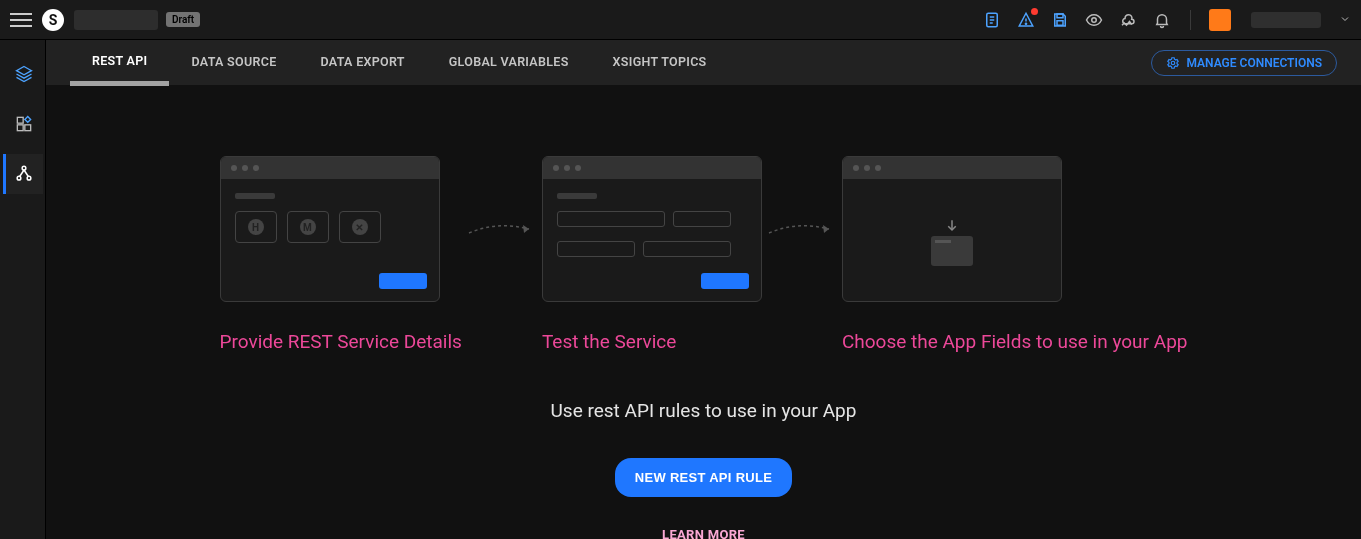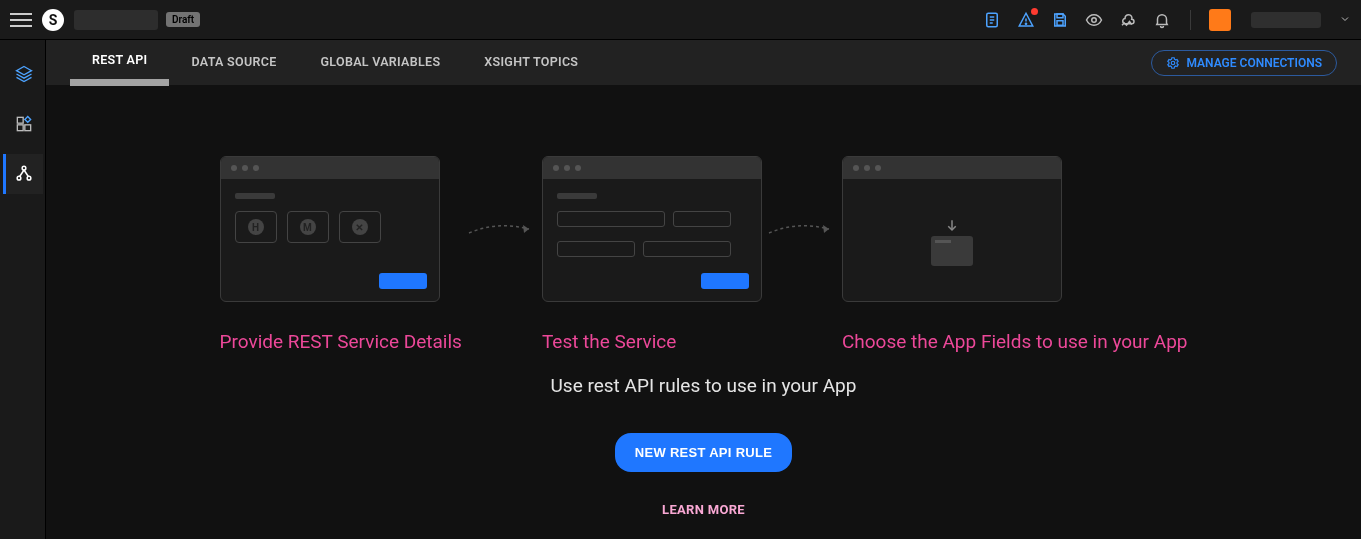--- a/index.html
+++ b/index.html
@@ -48,21 +48,21 @@
 
   .main { flex:1; background:#111; display:flex; flex-direction:column; }
 
   
   .tabs-row {
     height:46px;background:#222;display:flex;align-items:center;padding:0 24px;gap:0;border-bottom:1px solid #111;
   }
   .tab {
     padding:0 22px;height:46px;display:flex;align-items:center;font-size:12.5px;font-weight:600;color:#c5c5c5;letter-spacing:0.3px;cursor:pointer;border-bottom:3px solid transparent;
   }
-  .tab.active { color:#fff; border-bottom:7px solid #a3a3a3;text-align:center; }
+  .tab.active { color:#fff; border-bottom:5px solid #a3a3a3;text-align:center; }
   .tabs-spacer { flex:1; }
   .manage-conn {
     display:flex;align-items:center;gap:6px;border:1px solid #2c5a9e;border-radius:16px;padding:5px 14px;color:#2f8bff;font-size:12px;font-weight:600;cursor:pointer;
   }
   .manage-conn svg { width:14px;height:14px; }
 
   
   .content {
     flex:1;padding-top:70px;display:flex;flex-direction:column;align-items:center;overflow:hidden;
   }
@@ -83,21 +83,21 @@
   .btn-pill { width:48px;height:16px;background:#1f77ff;border-radius:3px;position:absolute;right:12px;bottom:12px; }
   .field-group { display:flex;gap:8px;flex-wrap:wrap; }
   .field { height:16px;border:1px solid #444;border-radius:3px; }
   .card3-center { display:flex;align-items:center;justify-content:center;height:100%; }
   .download-box { width:42px;height:30px;background:#3a3a3a;border-radius:3px;position:relative; }
   .download-arrow { position:absolute;top:-18px;left:50%;transform:translateX(-50%);color:#888; }
   .card-caption { margin-top:28px;font-size:19px;color:#ec4899; }
   .arrow-gap { width:80px;height:146px;display:flex;align-items:center;justify-content:center; }
   .dashed-arrow { color:#555; }
 
-  .subtitle { margin-top:21px;font-size:19px;color:#e5e5e5; }
+  .subtitle { margin-top:46px;font-size:19px;color:#e5e5e5; }
   .primary-btn {
     margin-top:36px;background:#1f77ff;color:#fff;font-size:13px;font-weight:700;letter-spacing:0.3px;border:none;padding:12px 20px;border-radius:16px;cursor:pointer;
   }
   .learn-more { margin-top:30px;color:#f9a8d4;font-size:13px;font-weight:700;letter-spacing:0.3px;cursor:pointer; }
 </style>
 </head>
 <body>
 
 <div class="topbar">
   <div class="hamburger">
@@ -189,20 +189,21 @@
           <line x1="12" y1="7.2" x2="17.2" y2="15"></line>
         </svg>
     </div>
   </div>
 
   <div class="main">
 
     <div class="tabs-row">
       <div class="tab active">REST API</div>
       <div class="tab">DATA SOURCE</div>
+      <div class="tab">DATA EXPORT</div>
       <div class="tab">GLOBAL VARIABLES</div>
       <div class="tab">XSIGHT TOPICS</div>
       <div class="tabs-spacer"></div>
       <div class="manage-conn">
         <svg viewBox="0 0 24 24" fill="none" stroke="#2f8bff" stroke-width="2">
             <circle cx="12" cy="12" r="3"></circle>
             <path d="M19 12a7 7 0 0 0-.1-1.2l2-1.5-2-3.4-2.3.9a7 7 0 0 0-2-1.2L14 3h-4l-.6 2.6a7 7 0 0 0-2 1.2l-2.3-.9-2 3.4 2 1.5A7 7 0 0 0 5 12c0 .4 0 .8.1 1.2l-2 1.5 2 3.4 2.3-.9a7 7 0 0 0 2 1.2L10 21h4l.6-2.6a7 7 0 0 0 2-1.2l2.3.9 2-3.4-2-1.5c.1-.4.1-.8.1-1.2z"></path>
           </svg>
         <span>MANAGE CONNECTIONS</span>
       </div>

